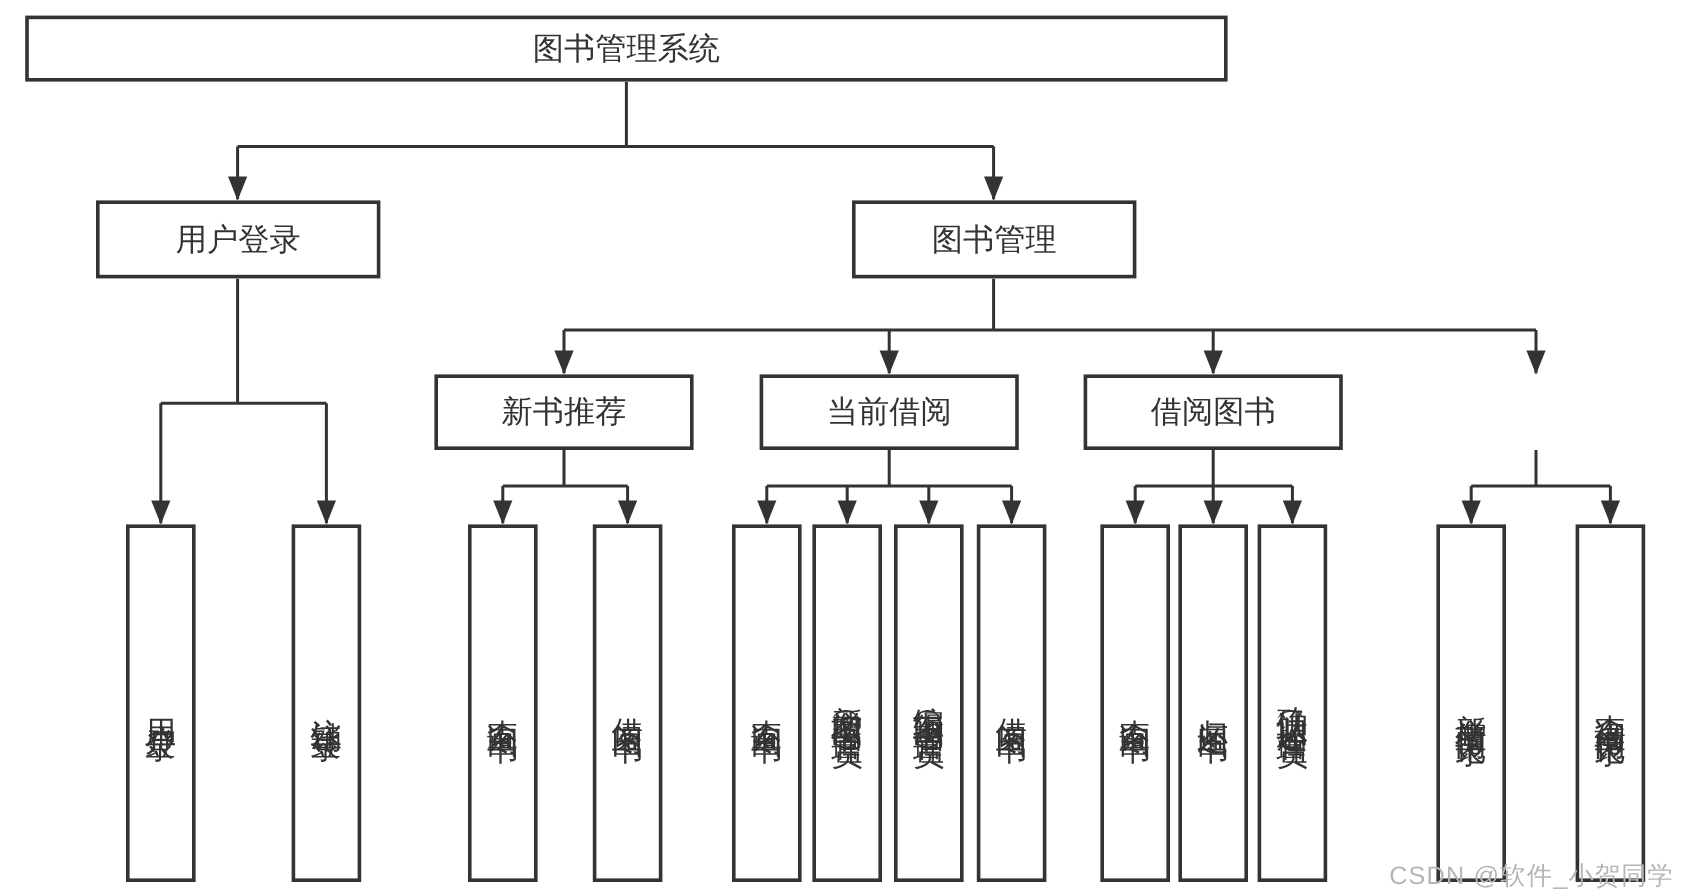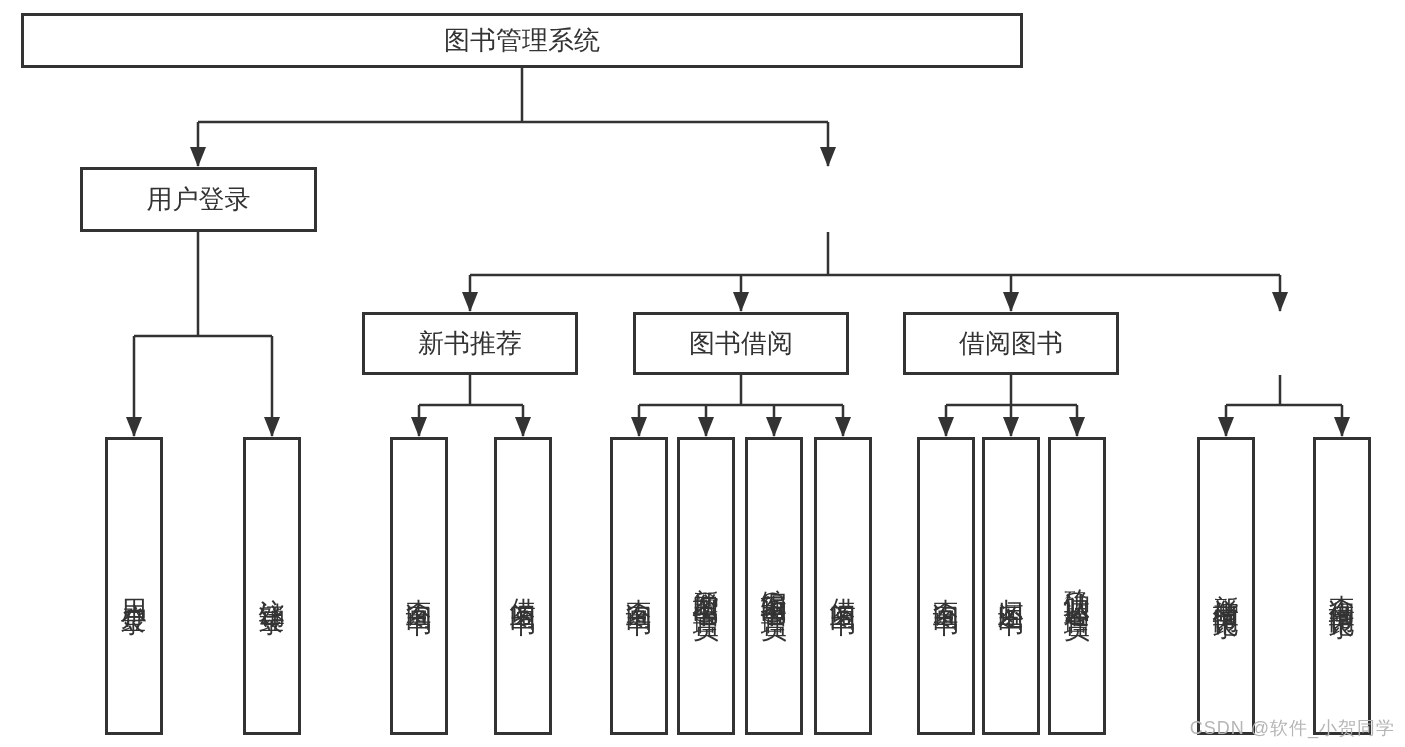--- a/index.html
+++ b/index.html
@@ -33,21 +33,21 @@
     text-orientation:mixed;
     letter-spacing:4px;
     line-height:1.1;
     white-space:normal;
   }
   .edge{stroke:#333333;stroke-width:2.5;fill:none;}
   .arrow{fill:#333333;stroke:none;}
   #watermark{
     position:absolute;
     right:10px;top:716px;
-    font-size:18px;
+    font-size:21px;
     color:#b5b5b5;
     letter-spacing:1px;
     white-space:nowrap;
   }
 </style>
 </head>
 <body>
 
 <div id="canvas">
 
@@ -90,23 +90,24 @@
     <g>
       <path class="edge" d="M1280 375 V405 M1226 405 H1342 M1226 405 V436 M1342 405 V436"></path>
       <polygon class="arrow" points="1218,417 1234,417 1226,437"></polygon>
       <polygon class="arrow" points="1334,417 1350,417 1342,437"></polygon>
     </g>
   </svg>
 
   <div class="box root">图书管理系统</div>
 
   <div class="box lvl2" style="left:80px;">用户登录</div>
+  <div class="box lvl2" style="left:710px;">图书管理</div>
 
   <div class="box lvl3" style="left:362px;">新书推荐</div>
-  <div class="box lvl3" style="left:633px;">图书借阅</div>
+  <div class="box lvl3" style="left:633px;">当前借阅</div>
   <div class="box lvl3" style="left:903px;">借阅图书</div>
 
   <div class="box leaf" style="left:105px;">用户登录</div>
   <div class="box leaf" style="left:243px;">注销登录</div>
 
   <div class="box leaf" style="left:390px;">查询图书</div>
   <div class="box leaf" style="left:494px;">借阅图书</div>
 
   <div class="box leaf" style="left:610px;">查询图书</div>
   <div class="box leaf" style="left:677px;">新增图书（管理员）</div>

